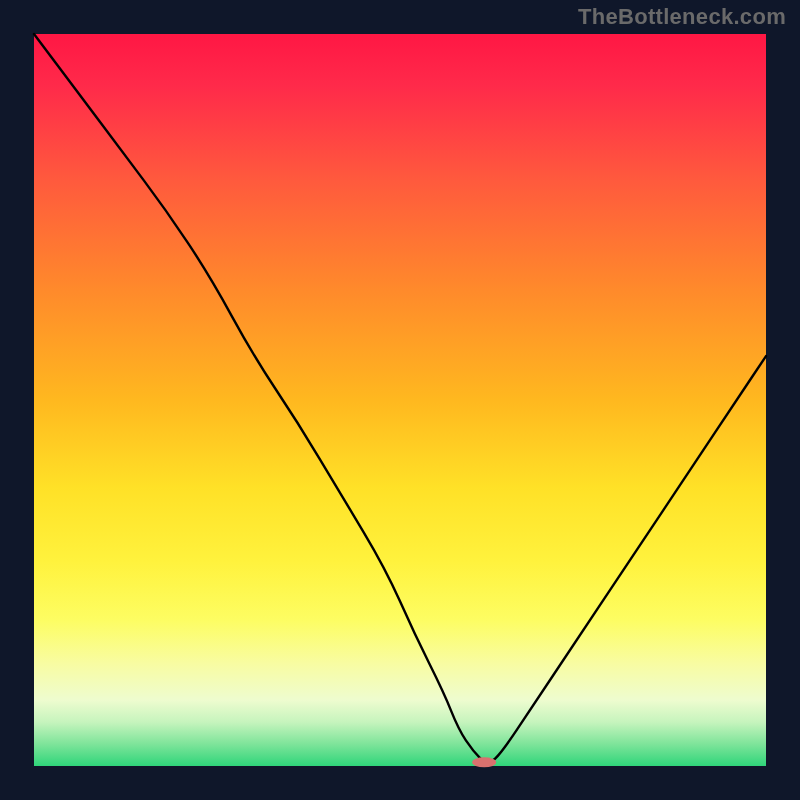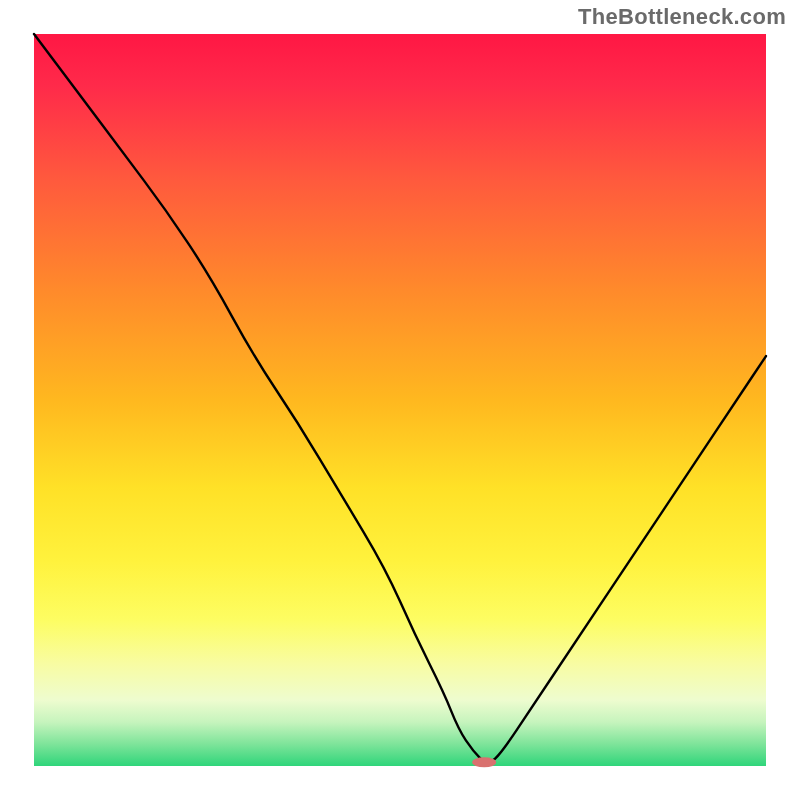--- a/index.html
+++ b/index.html
@@ -8,21 +8,21 @@
     width: 800px;
     height: 800px;
     background: #000;
     overflow: hidden;
     font-family: Arial, Helvetica, sans-serif;
   }
   .outer {
     position: relative;
     width: 800px;
     height: 800px;
-    background: #ffffff;
+    background: #0f172a;
   }
   .watermark {
     position: absolute;
     top: 4px;
     right: 14px;
     color: #6a6a6a;
     font-size: 22px;
     font-weight: 600;
     letter-spacing: 0.3px;
     z-index: 10;

